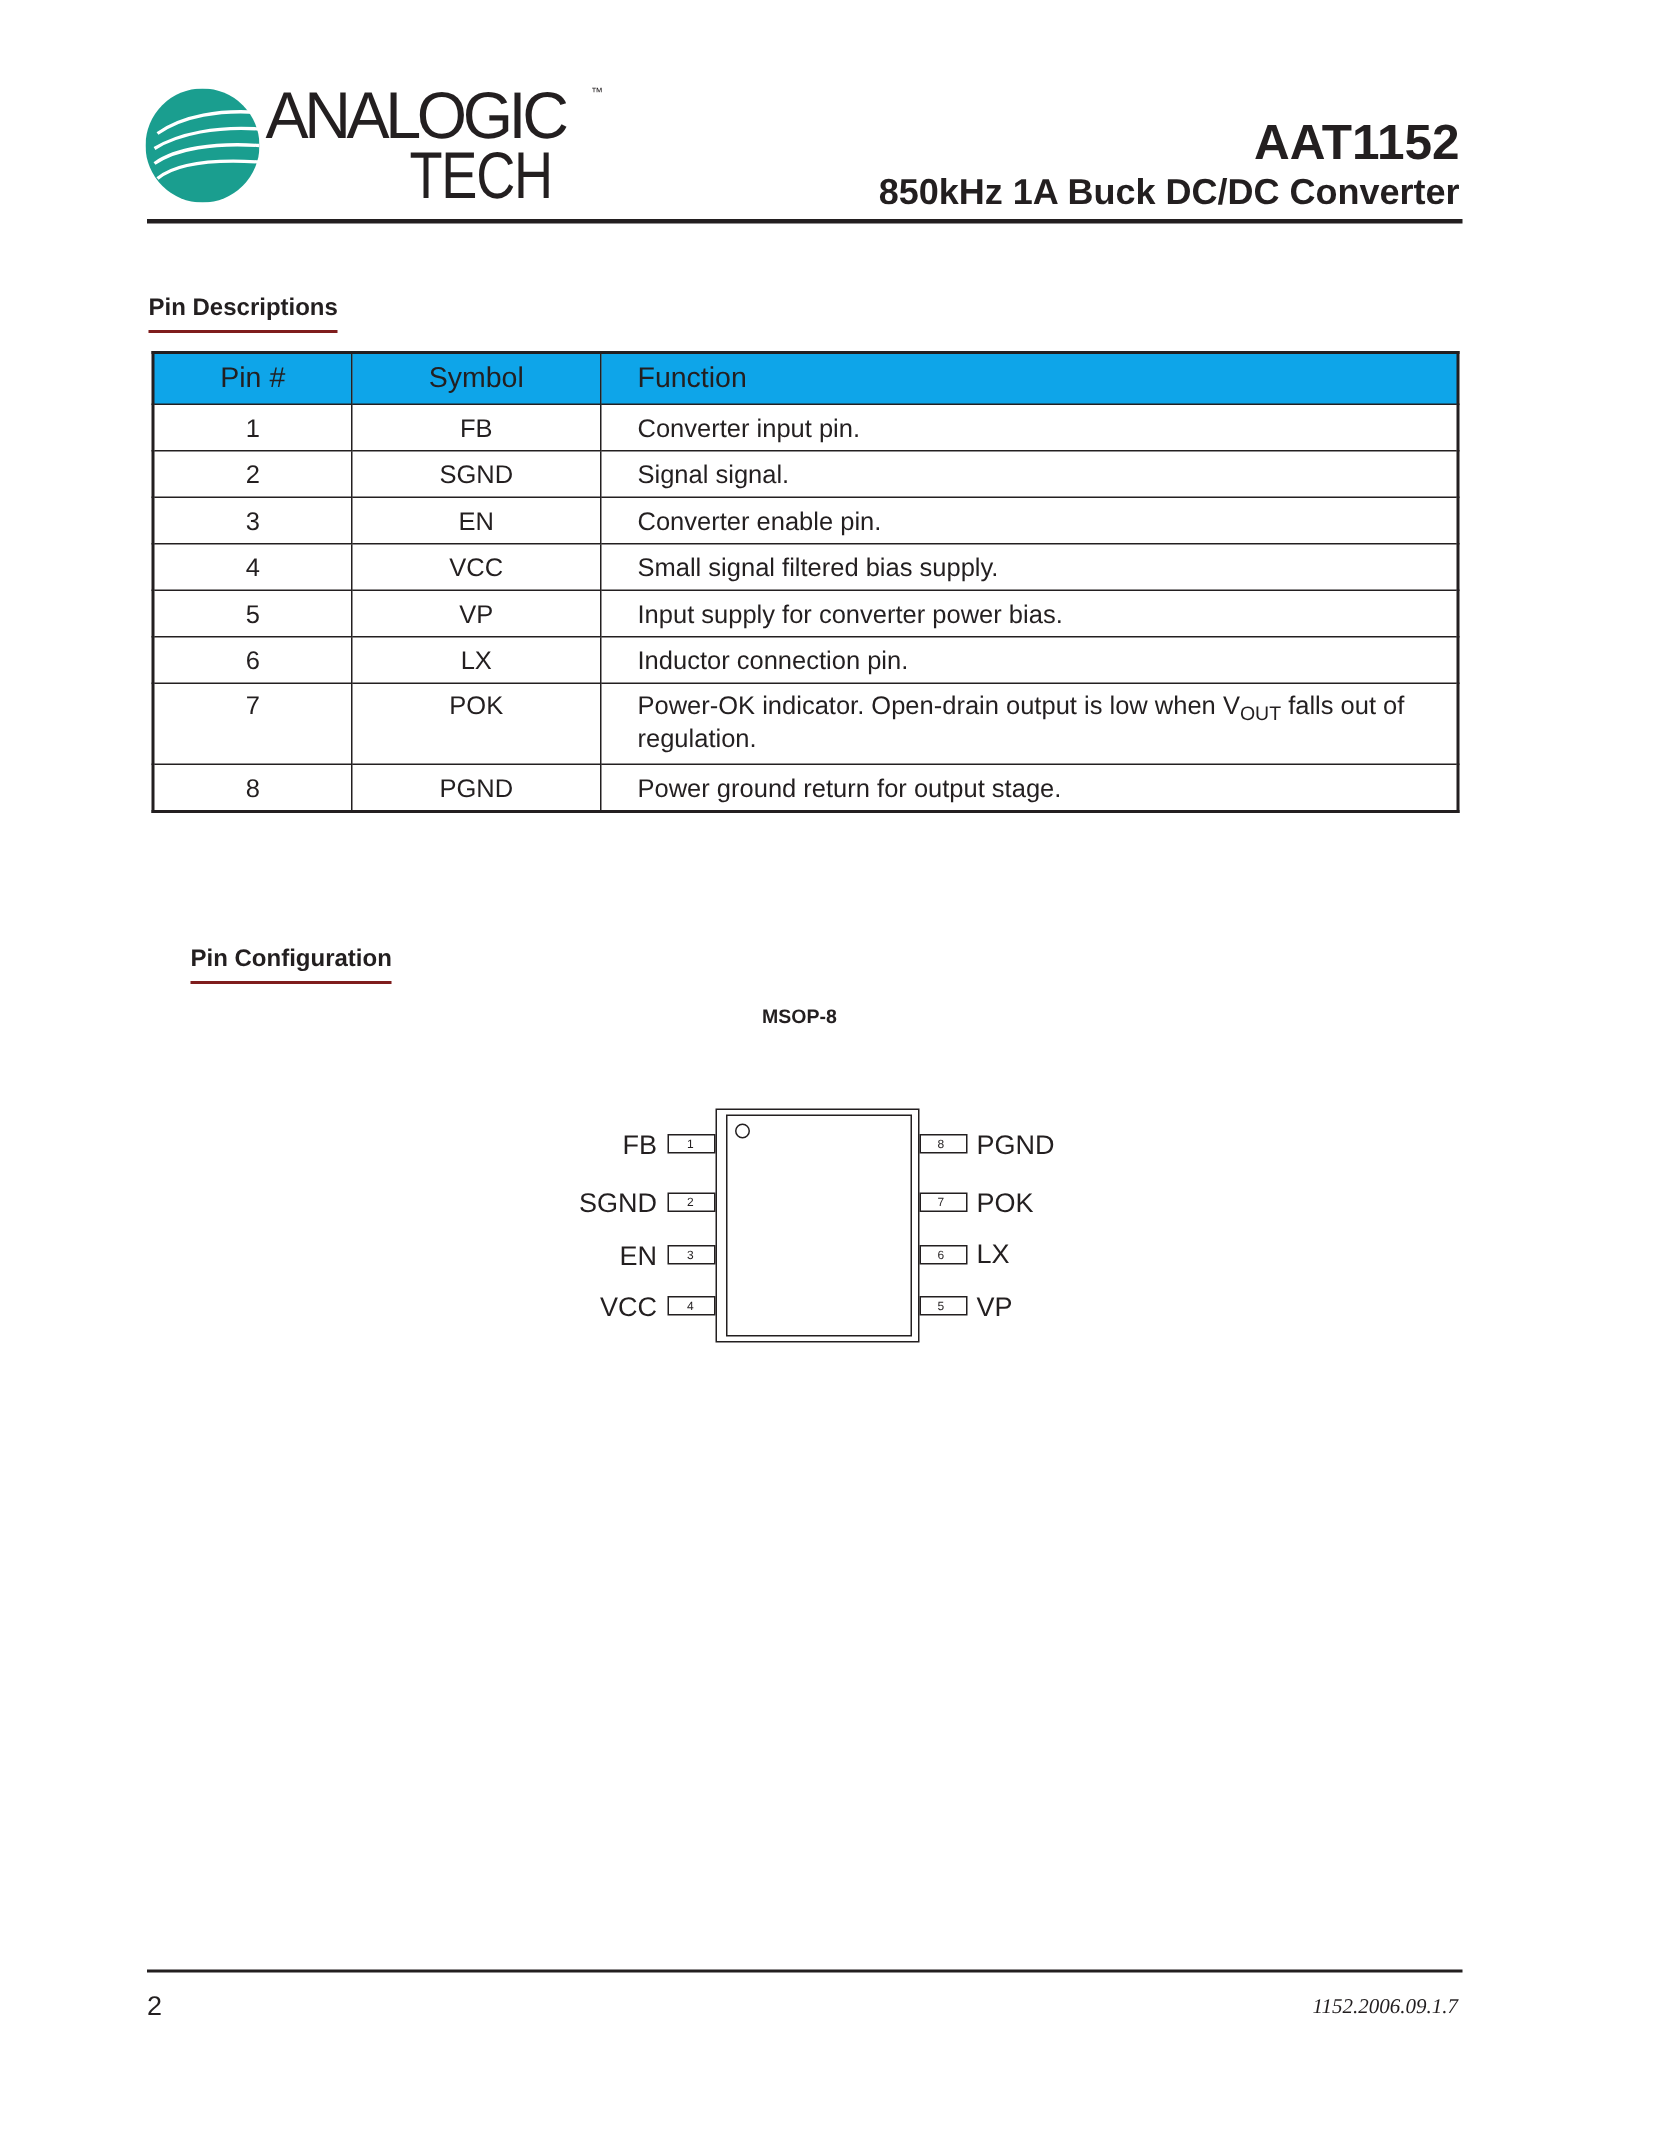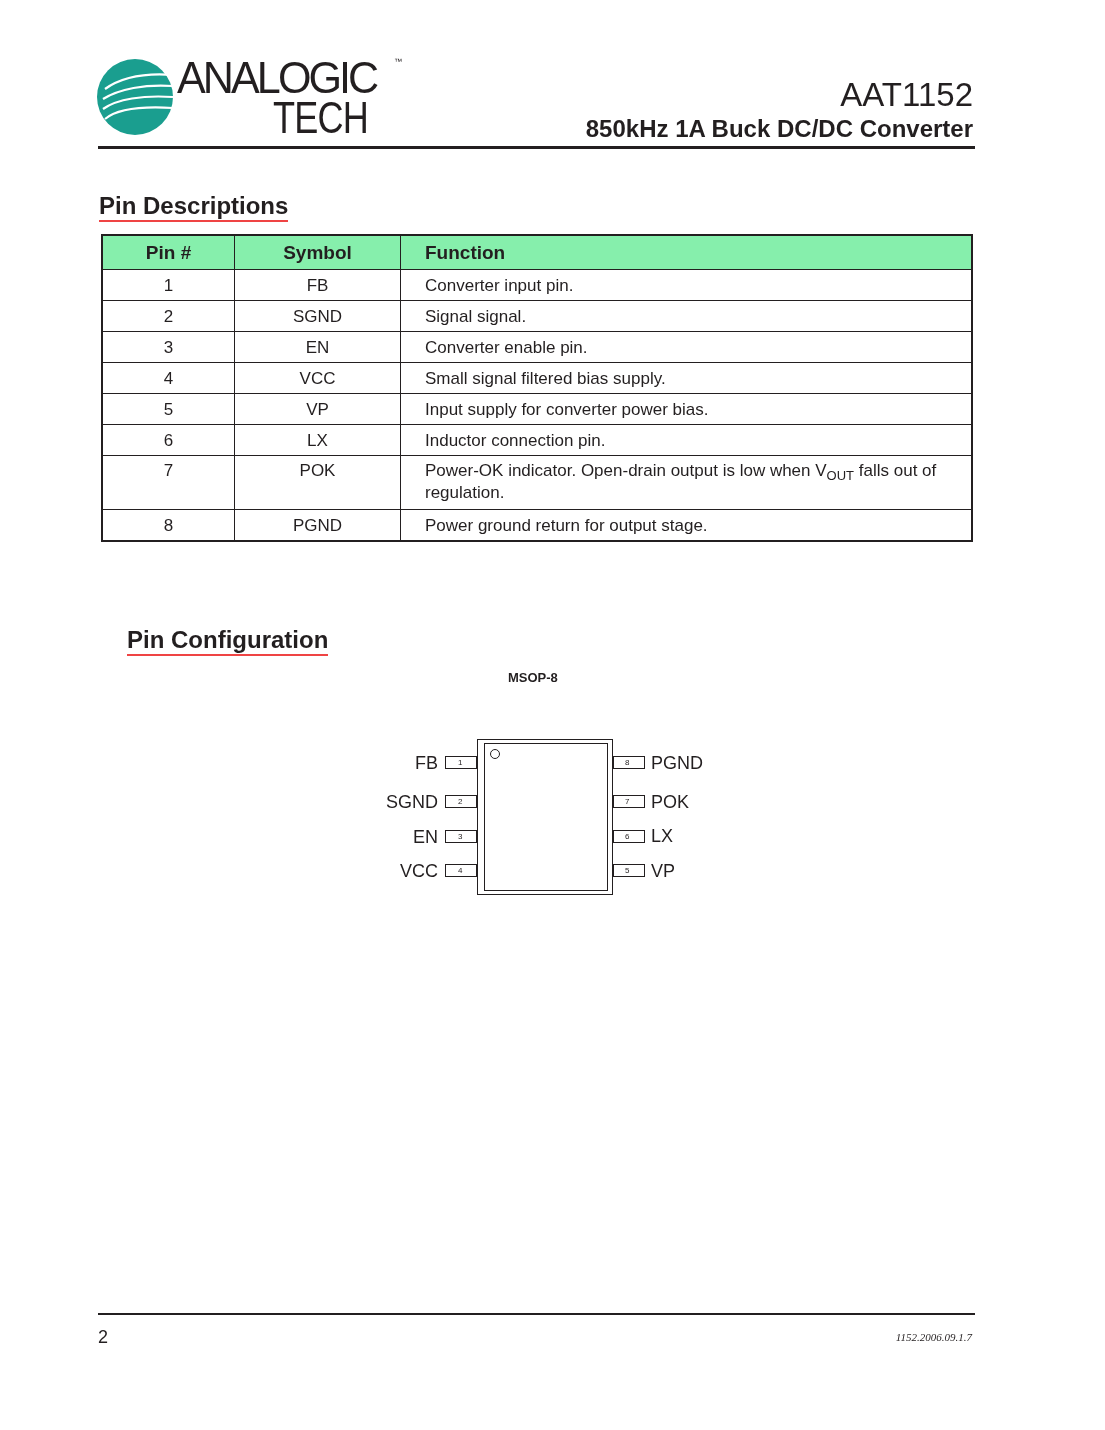--- a/index.html
+++ b/index.html
@@ -4,52 +4,52 @@
 <style>
   html, body { margin: 0; padding: 0; background: #ffffff; }
   body { width: 1105px; height: 1430px; position: relative; font-family: "Liberation Sans", sans-serif; color: #231f20; overflow: hidden; }
   .abs { position: absolute; }
   
   .logo { left: 97px; top: 55px; width: 320px; height: 82px; }
   .logo-circle { position: absolute; left: 0; top: 4px; width: 76px; height: 76px; }
   .logo-analogic { position: absolute; left: 80px; top: -2px; font-size: 44px; letter-spacing: -3px; font-weight: 400; color: #231f20; transform: scaleX(0.98); transform-origin: left; }
   .logo-tech { position: absolute; left: 176px; top: 38px; font-size: 44px; font-weight: 400; letter-spacing: -1px; color: #231f20; transform: scaleX(0.82); transform-origin: left; }
   .logo-tm { position: absolute; left: 297px; top: 2px; font-size: 8px; }
-  .part-number { right: 132px; top: 76px; font-size: 33px; font-weight: normal; text-align: left; }
+  .part-number { right: 132px; top: 76px; font-size: 33px; font-weight: bold; text-align: left; }
   .part-subtitle { right: 132px; top: 115px; font-size: 24px; font-weight: bold; text-align: right; white-space: nowrap; }
   .header-rule { left: 98px; top: 146px; width: 877px; height: 3px; background: #231f20; }
   
-  .section-title { font-size: 24px; font-weight: bold; border-bottom: 2px solid #ef4444; padding-bottom: 0px; line-height: 28px; }
+  .section-title { font-size: 16px; font-weight: bold; border-bottom: 2px solid #7f1d1d; padding-bottom: 0px; line-height: 28px; }
   .pd-title { left: 99px; top: 192px; }
   .pc-title { left: 99px; top: 626px; margin-left: 28px; }
   
   table.pins { position: absolute; left: 101px; top: 234px; width: 872px; border-collapse: collapse; font-size: 17px; }
   table.pins th, table.pins td { border: 1px solid #231f20; padding: 0; }
   table.pins { border: 2px solid #231f20; }
-  table.pins th { background: #86efac; font-weight: bold; height: 33px; font-size: 19px; }
+  table.pins th { background: #0ea5e9; font-weight: normal; height: 33px; font-size: 19px; }
   table.pins td { height: 31px; vertical-align: top; padding-top: 6px; box-sizing: border-box; }
   table.pins td.c { text-align: center; }
   table.pins th.fn, table.pins td.fn { text-align: left; padding-left: 24px; padding-right: 12px; }
   table.pins tr.tall td { height: 54px; line-height: 22px; padding-top: 4px; }
   .col-pin { width: 131px; }
   .col-sym { width: 165px; }
   sub { font-size: 13px; vertical-align: -4px; line-height: 0; }
   
   .pkg-label { left: 508px; top: 670px; font-size: 13px; font-weight: bold; }
   .chip-outer { left: 477px; top: 739px; width: 136px; height: 156px; border: 1px solid #231f20; box-sizing: border-box; }
   .chip-inner { left: 484px; top: 743px; width: 124px; height: 148px; border: 1px solid #231f20; box-sizing: border-box; }
   .pin1-dot { left: 490px; top: 749px; width: 10px; height: 10px; border: 1px solid #231f20; border-radius: 50%; box-sizing: border-box; }
   .pin-box { width: 32px; height: 13px; border: 1px solid #231f20; box-sizing: border-box; font-size: 8px; line-height: 11px; padding-left: 12px; }
   .pin-box.right { padding-left: 11px; }
   .pin-name { font-size: 18px; line-height: 20px; }
   .pin-name.left { text-align: right; width: 80px; }
   
   .footer-rule { left: 98px; top: 1313px; width: 877px; height: 2px; background: #231f20; }
   .page-number { left: 98px; top: 1327px; font-size: 18px; }
-  .doc-code { right: 133px; top: 1331px; font-size: 11px; font-style: italic; font-family: "Liberation Serif", serif; margin-left: 20px; }
+  .doc-code { right: 133px; top: 1331px; font-size: 14px; font-style: italic; font-family: "Liberation Serif", serif; margin-left: 20px; }
 </style>
 </head>
 <body>
 
 <div class="abs logo">
   <svg class="logo-circle" viewBox="0 0 76 76">
     <circle cx="38" cy="38" r="38" fill="#1a9e8f"></circle>
     <path d="M8 30 C 25 18, 50 14, 76 16" stroke="#fff" stroke-width="2.2" fill="none"></path>
     <path d="M6 40 C 22 30, 48 25, 76 27" stroke="#fff" stroke-width="2.2" fill="none"></path>
     <path d="M6 50 C 20 40, 46 36, 76 38" stroke="#fff" stroke-width="2.2" fill="none"></path>

